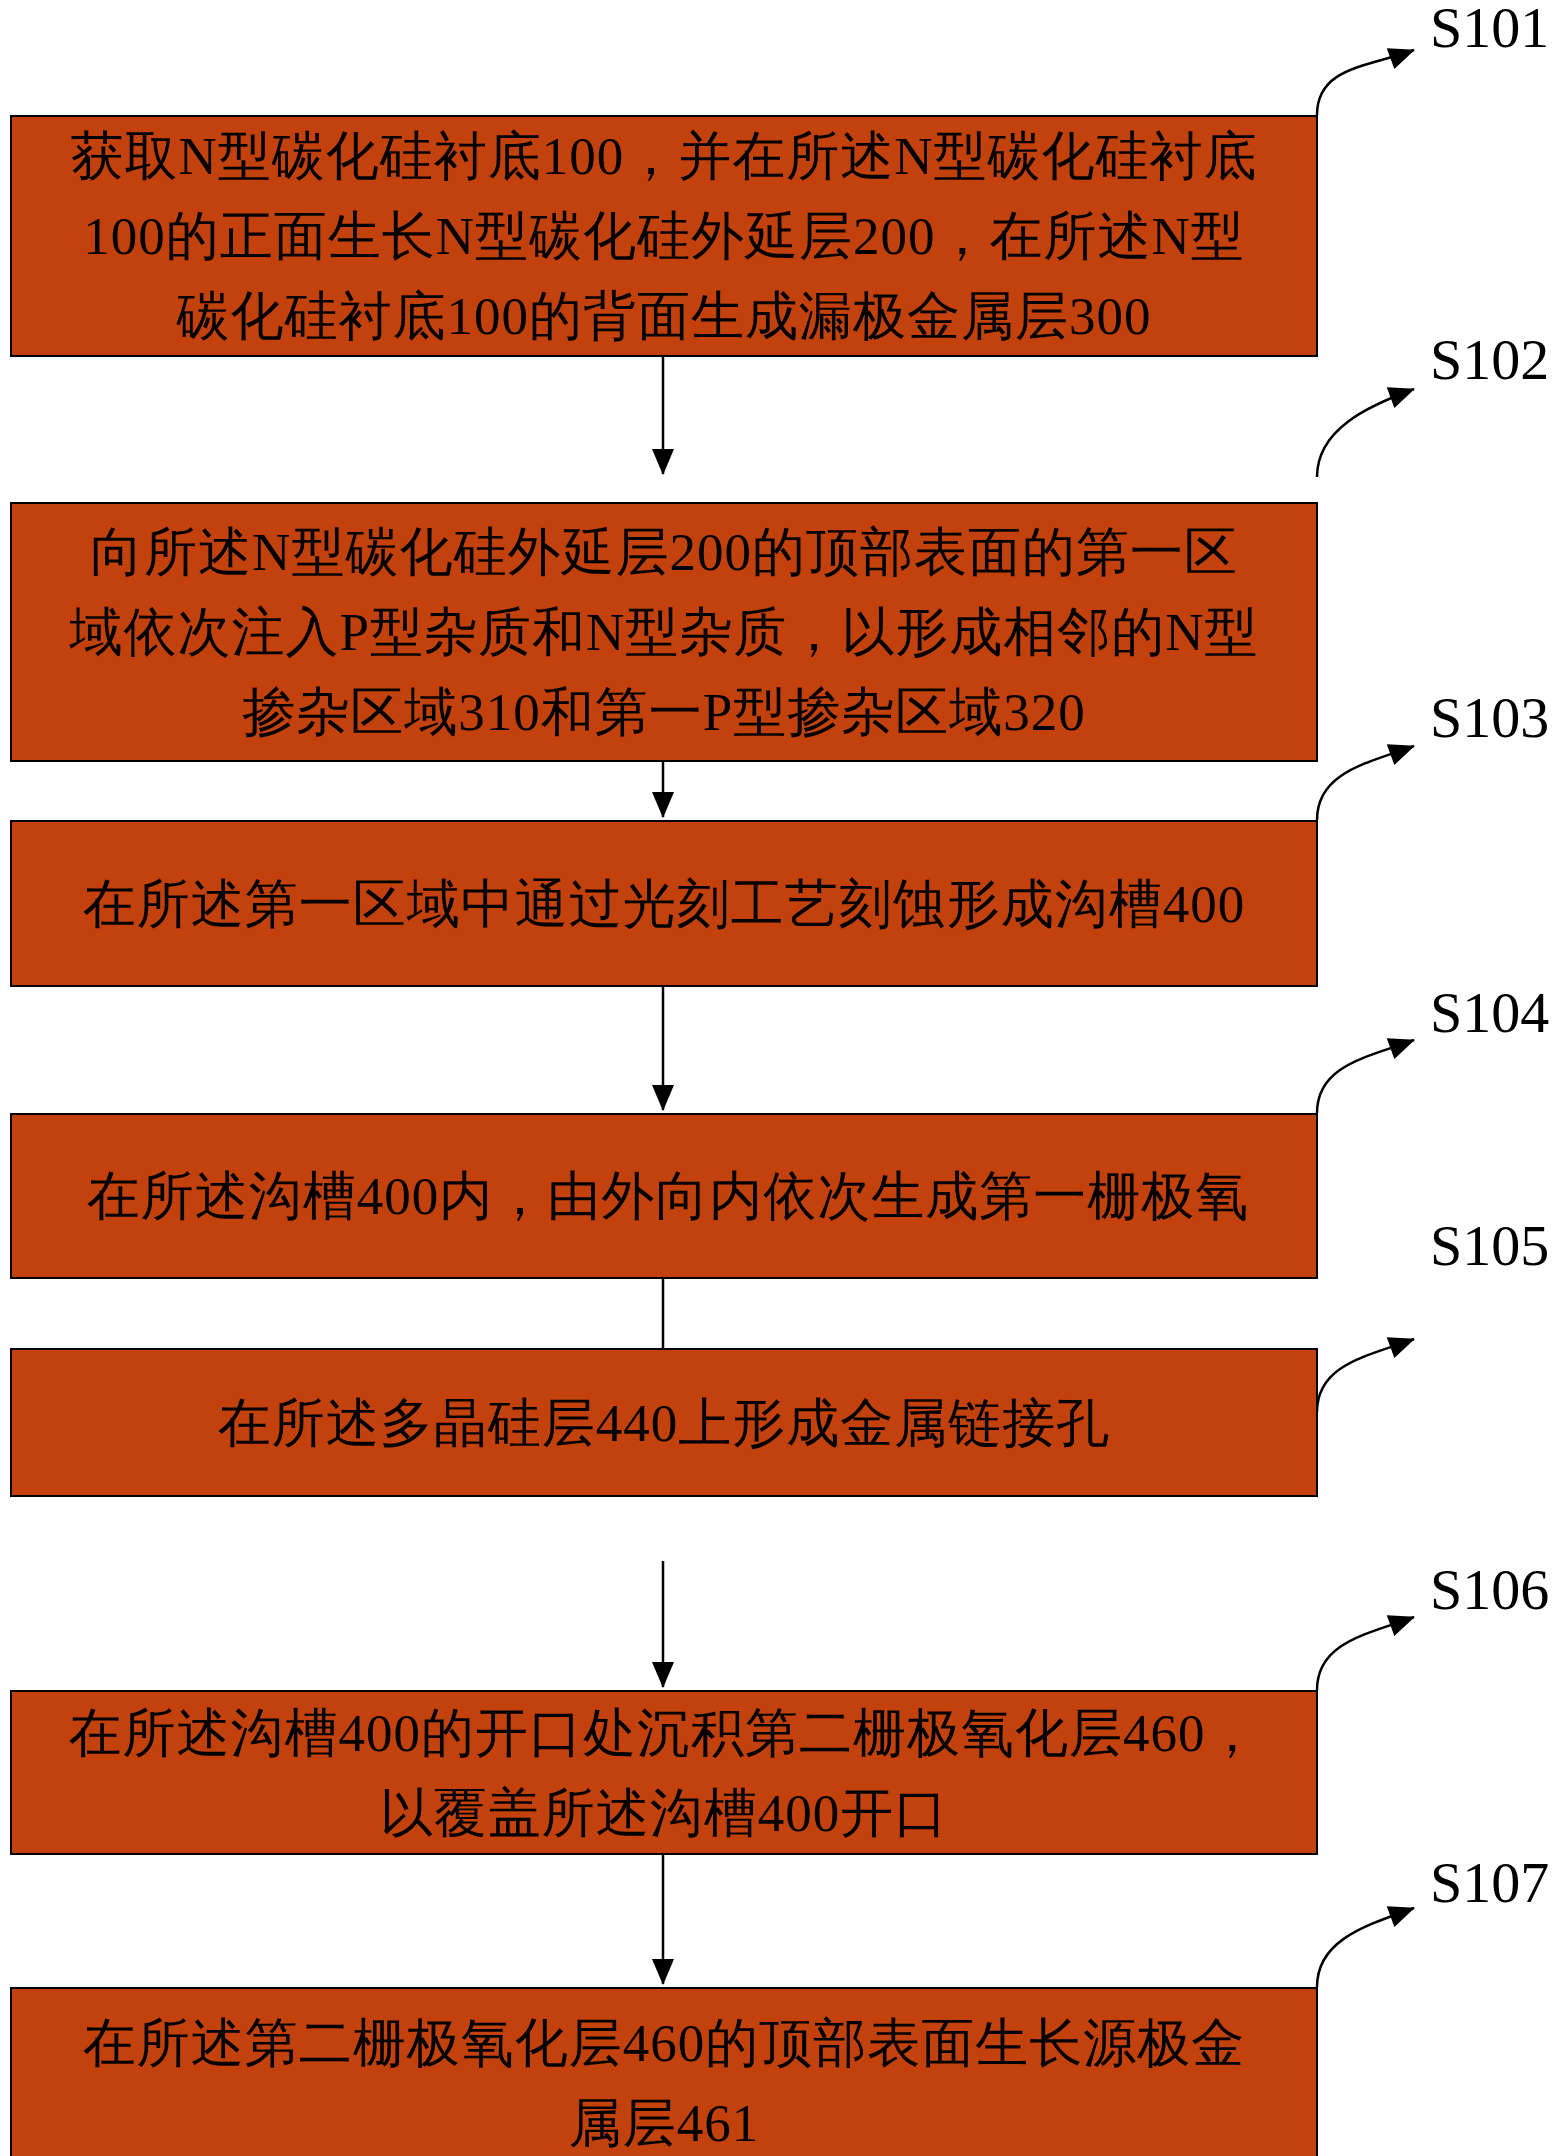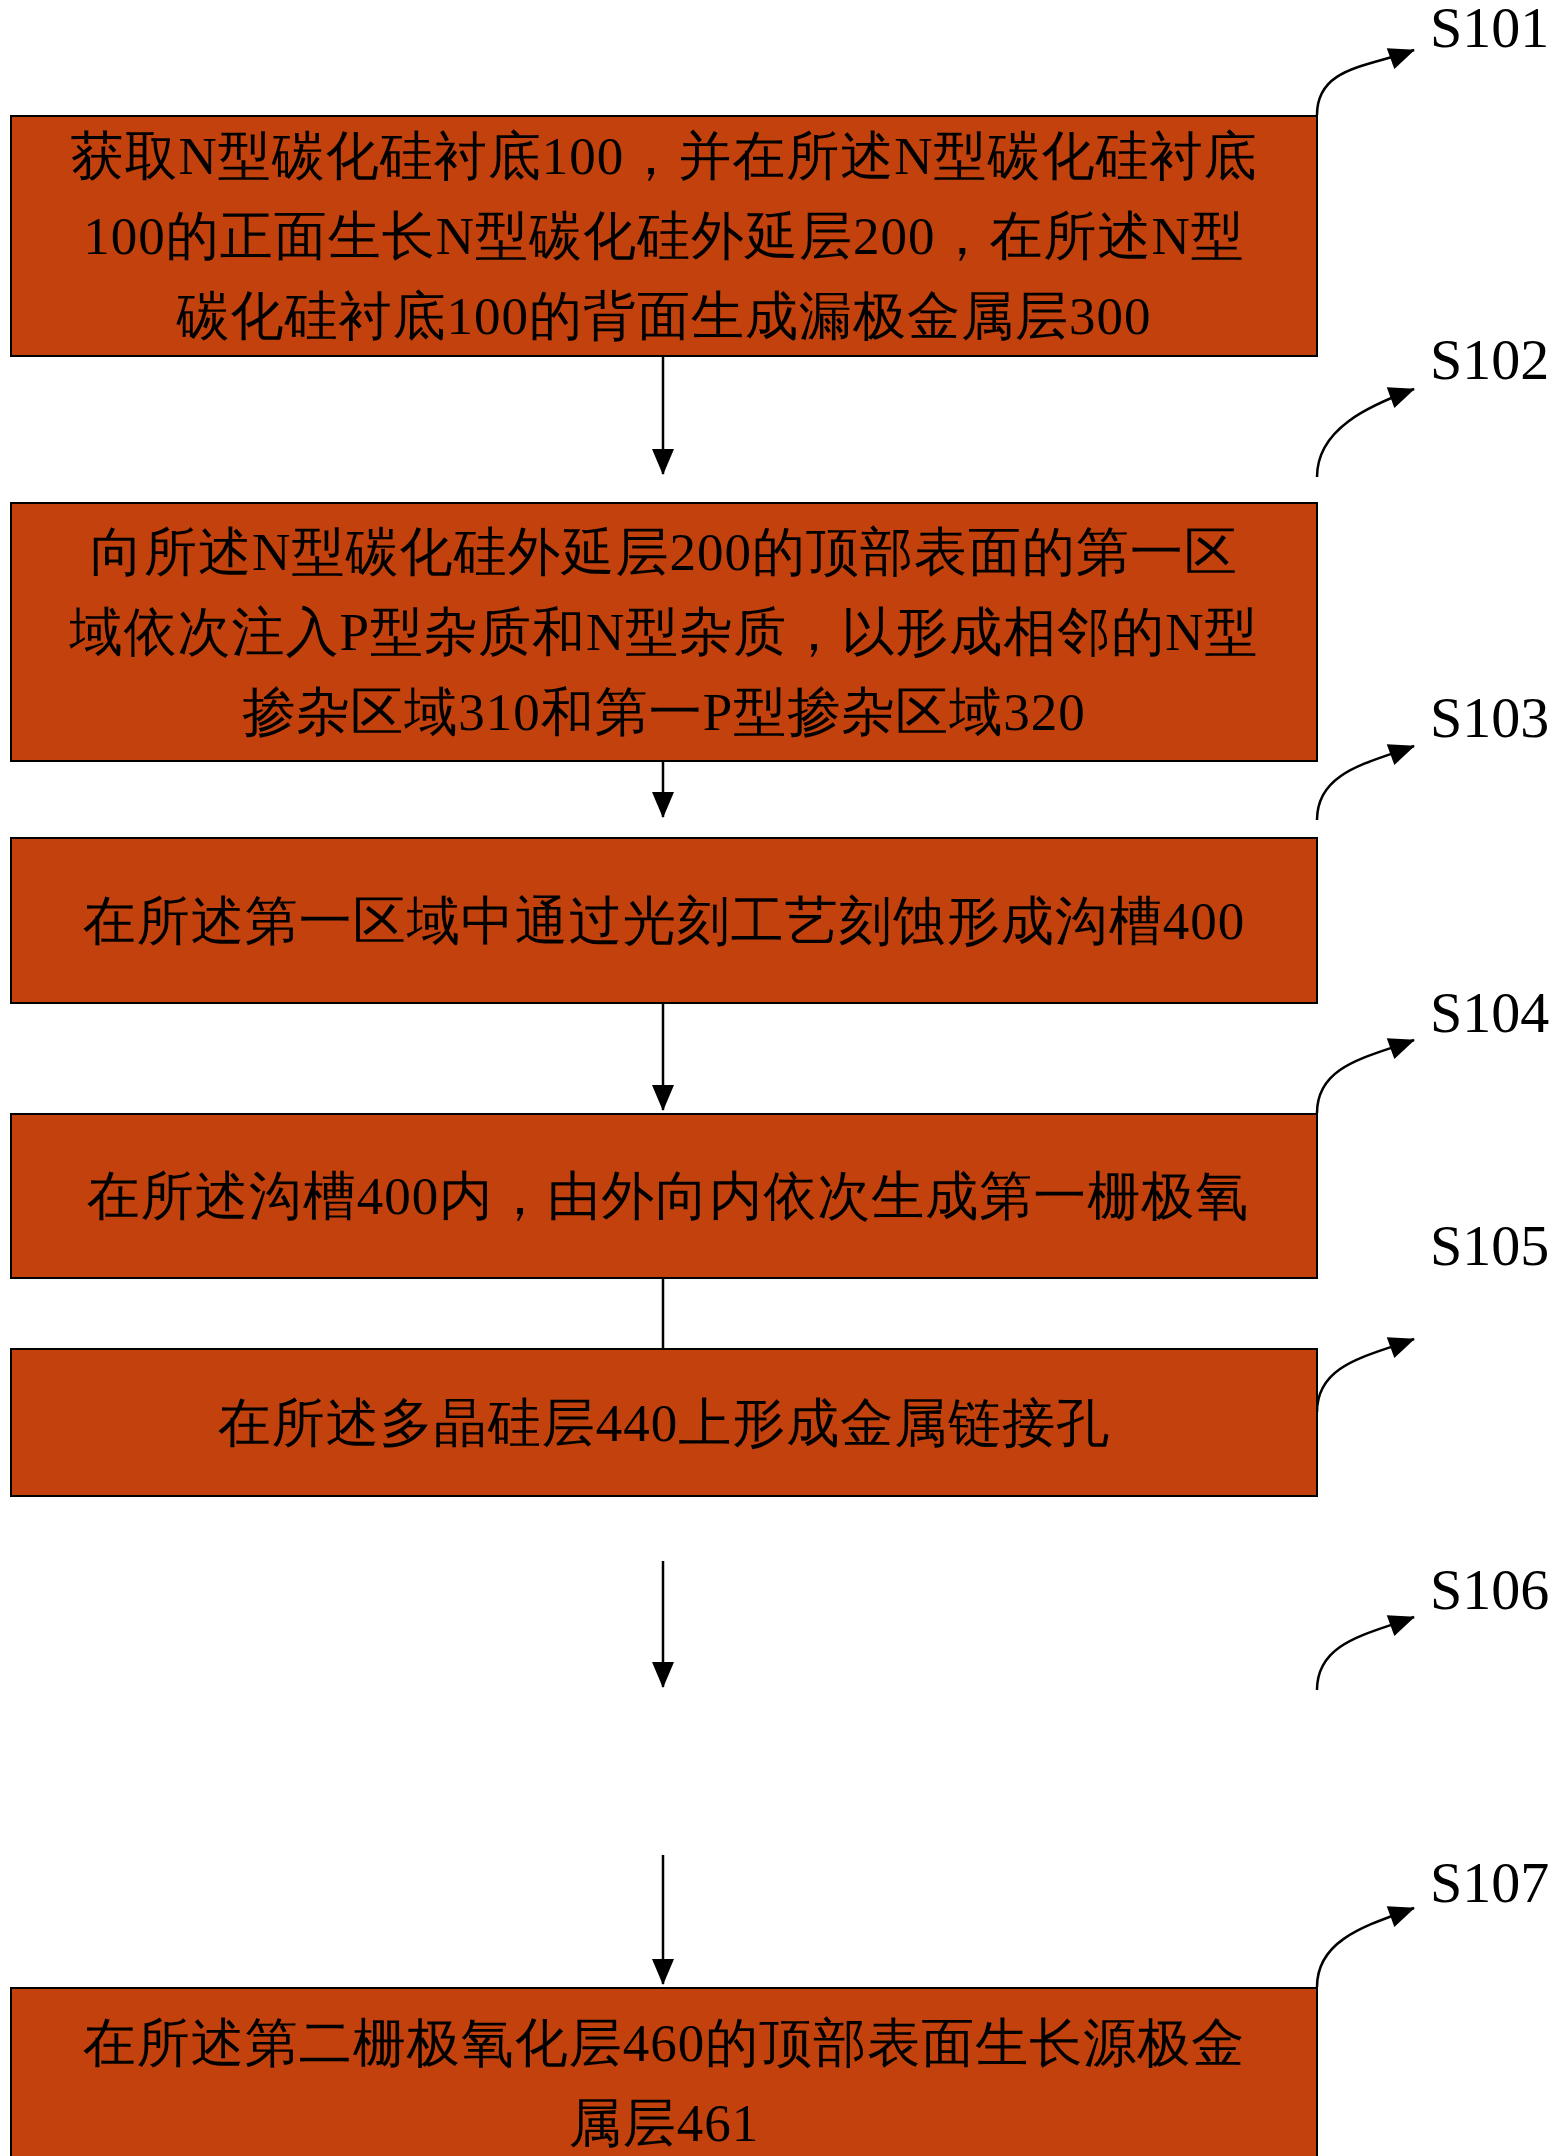--- a/index.html
+++ b/index.html
@@ -46,21 +46,21 @@
   .step-label {
     position: absolute;
     left: 1430px;
     font-size: 58px;
     line-height: 62px;
     white-space: nowrap;
   }
   
   .box-1 { top: 115px;  height: 242px; }
   .box-2 { top: 502px;  height: 260px; }
-  .box-3 { top: 820px;  height: 167px; margin-top: 17px; }
+  .box-3 { top: 820px;  height: 167px; }
   .box-4 { top: 1113px; height: 166px; padding-left: 8px; }
   .box-5 { top: 1348px; height: 149px; }
   .box-6 { top: 1690px; height: 165px; }
   .box-7 { top: 1987px; height: 192px; }
   .label-1 { top: -3px; }
   .label-2 { top: 329px; }
   .label-3 { top: 687px; }
   .label-4 { top: 982px; }
   .label-5 { top: 1209px; margin-top: 6px; }
   .label-6 { top: 1559px; }
@@ -113,20 +113,24 @@
   </div>
 
   <div class="step-box box-4">
     <div class="tline">在所述沟槽400内，由外向内依次生成第一栅极氧</div>
   </div>
 
   <div class="step-box box-5">
     <div class="tline">在所述多晶硅层440上形成金属链接孔</div>
   </div>
 
+  <div class="step-box box-6">
+    <div class="tline">在所述沟槽400的开口处沉积第二栅极氧化层460，</div>
+    <div class="tline">以覆盖所述沟槽400开口</div>
+  </div>
 
   <div class="step-box box-7">
     <div class="tline">在所述第二栅极氧化层460的顶部表面生长源极金</div>
     <div class="tline">属层461</div>
   </div>
 
   <div class="step-label label-1">S101</div>
   <div class="step-label label-2">S102</div>
   <div class="step-label label-3">S103</div>
   <div class="step-label label-4">S104</div>

